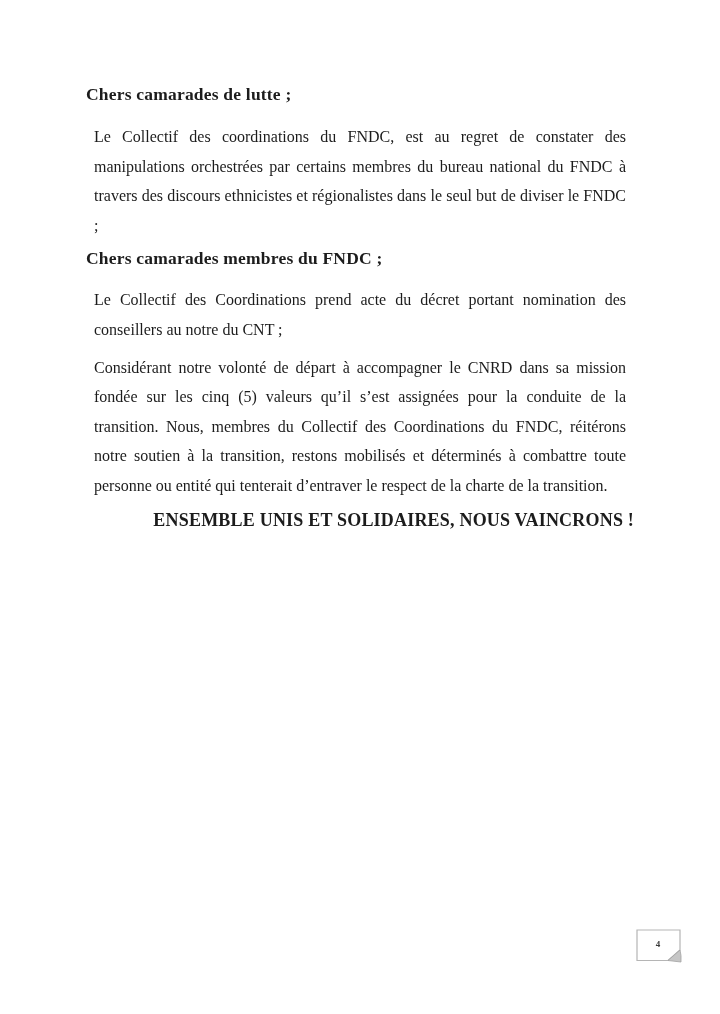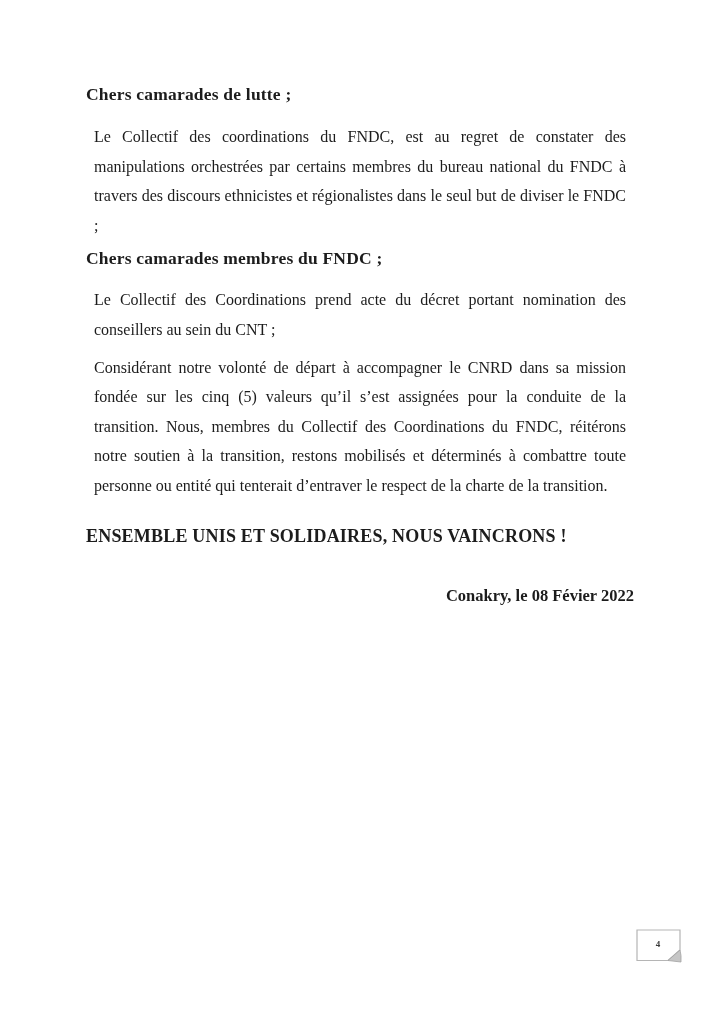--- a/index.html
+++ b/index.html
@@ -31,23 +31,23 @@
   .para {
     font-size: 16px;
     line-height: 29.6px;
     margin: 8px;
     text-align: justify;
     text-justify: inter-word;
   }
   .slogan {
     font-size: 18px;
     font-weight: bold;
-    text-align: left;
+    text-align: right;
     line-height: 22px;
-    margin: 24px 0 0 0;
+    margin: 8px 0 0 0;
     letter-spacing: 0.2px;
   }
   .dateline {
     font-size: 16.5px;
     font-weight: bold;
     text-align: right;
     line-height: 20px;
     margin: 39px 0 0 0;
   }
   .pagebadge {
@@ -78,27 +78,26 @@
 <div class="page">
   <div class="content">
 
     <h2 class="heading">Chers camarades de lutte ;</h2>
 
     <p class="para">Le Collectif des coordinations du FNDC, est au regret de constater des manipulations orchestrées par certains membres du bureau national du FNDC à travers des discours ethnicistes et régionalistes dans le seul but de diviser le FNDC ;</p>
 
 
     <h2 class="heading second">Chers camarades membres du FNDC ;</h2>
 
-    <p class="para">Le Collectif des Coordinations prend acte du décret portant nomination des conseillers au sein du CNT ;</p>
+    <p class="para">Le Collectif des Coordinations prend acte du décret portant nomination des conseillers au notre du CNT ;</p>
 
     <p class="para">Considérant notre volonté de départ à accompagner le CNRD dans sa mission fondée sur les cinq (5) valeurs qu’il s’est assignées pour la conduite de la transition. Nous, membres du Collectif des Coordinations du FNDC, réitérons notre soutien à la transition, restons mobilisés et déterminés à combattre toute personne ou entité qui tenterait d’entraver le respect de la charte de la transition.</p>
 
     <p class="slogan">ENSEMBLE UNIS ET SOLIDAIRES, NOUS VAINCRONS !</p>
 
-    <p class="dateline">Conakry, le 08 Févier 2022</p>
 
   </div>
 
   <div class="pagebadge">
     <svg width="48" height="38" viewBox="0 0 48 38">
       <path d="M1 1 H44 V21 L32 31.5 H1 Z" fill="#ffffff" stroke="#b5b5b5" stroke-width="1.2"></path>
       <path d="M44 21 L32 31.5 L45 33 Q45.5 26 44 21 Z" fill="#c6c6c6" stroke="#a2a2a2" stroke-width="0.8"></path>
     </svg>
     <span class="pagenum">4</span>
   </div>

